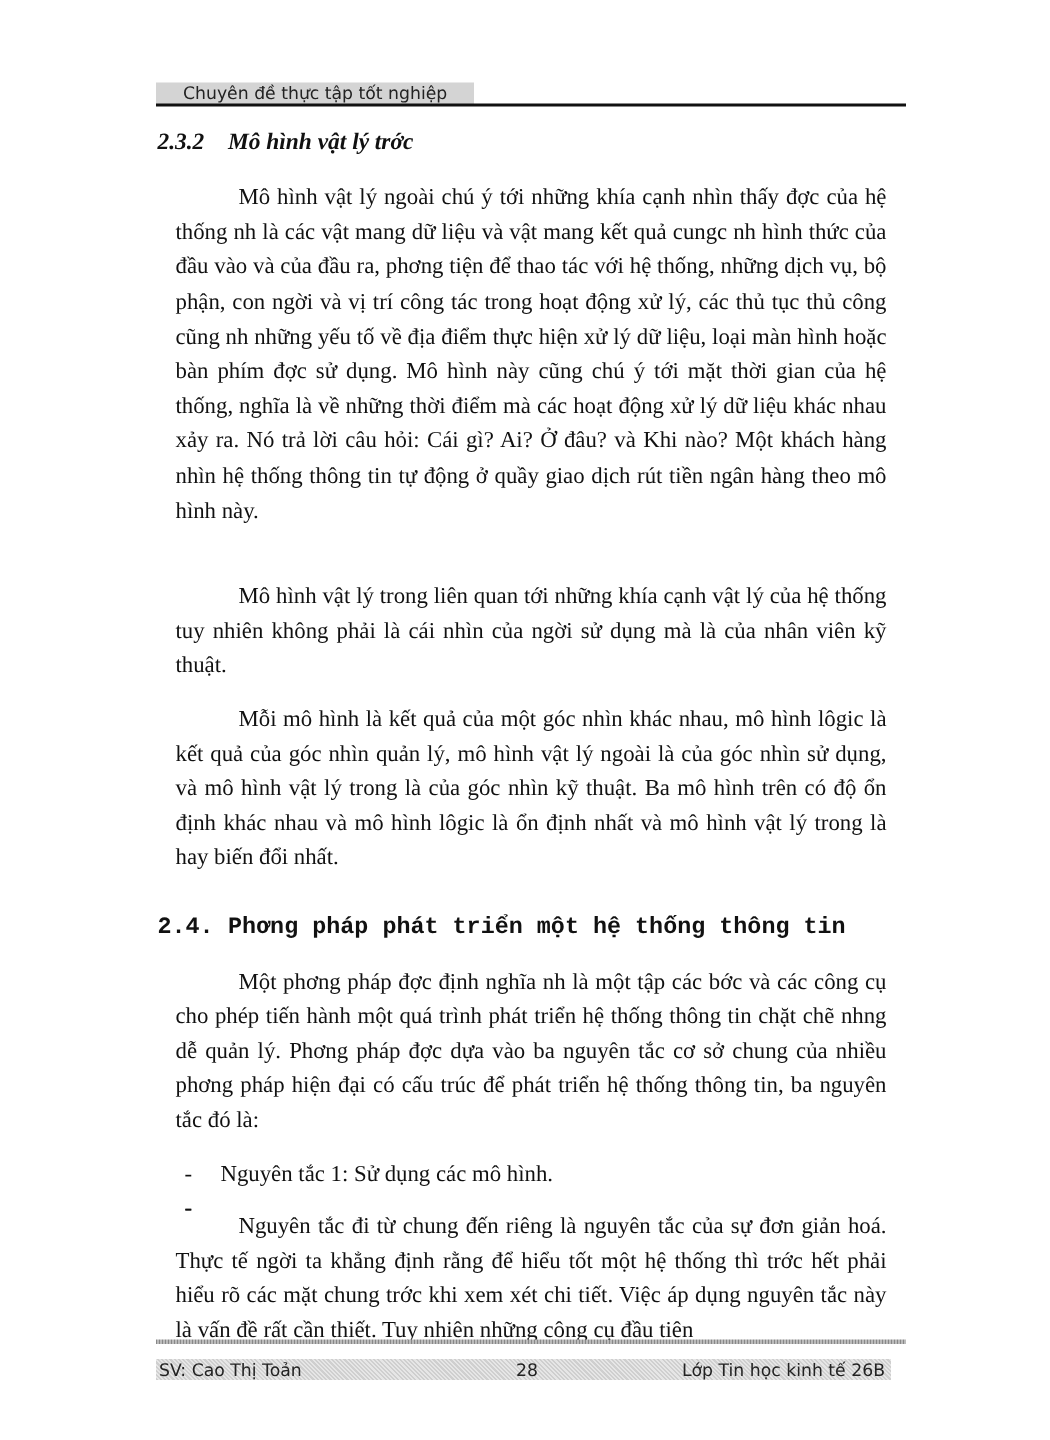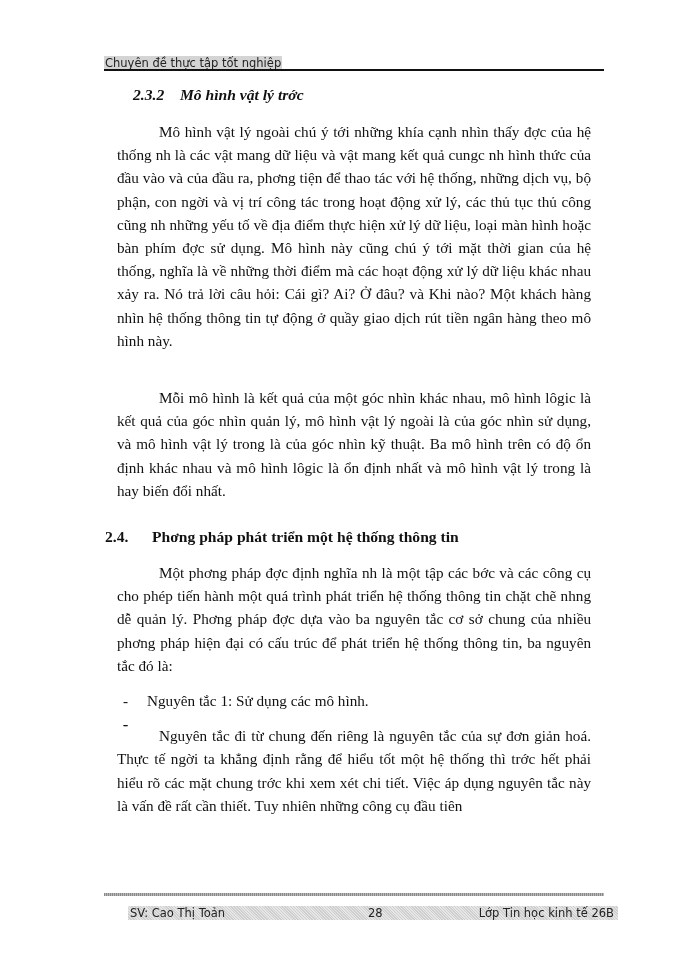--- a/index.html
+++ b/index.html
@@ -1,58 +1,59 @@
 <!DOCTYPE html>
 <html><head>
 <meta charset="utf-8">
 <style>
   html, body { margin: 0; padding: 0; background: #ffffff; }
   body { width: 700px; height: 960px; position: relative; overflow: hidden;
          font-family: "Liberation Serif", serif; color: #111; }
   .page-header { position: absolute; left: 104px; top: 53px; width: 500px; }
   .header-text { display: inline-block; background: #d4d4d4; font-family: "DejaVu Sans", sans-serif;
-                 font-size: 11.5px; color: #222; padding: 0 1px; line-height: 15px; }
+                 font-size: 11.5px; color: #222; padding: 0 18px; line-height: 15px; }
   .header-rule { position: absolute; left: 0; top: 16px; width: 500px; height: 2px; background: #111; }
 
   .content { position: absolute; left: 105px; top: 82px; width: 498px; font-size: 15.2px; line-height: 23.2px; }
   .h3 { font-weight: bold; font-style: italic; font-size: 15.6px; margin: 0; height: 26px; line-height: 26px; }
-  .h3 .num { display: inline-block; width: 47px; margin-left: 28px; }
-  .h2 { font-weight: bold; font-size: 15.6px; margin: 0; height: 25px; line-height: 25px; }
+  .h3 .num { display: inline-block; width: 47px; }
+  .h2 { font-weight: bold; font-size: 15.6px; margin: 0; height: 25px; line-height: 25px; font-family: Liberation Mono, monospace; }
   .h2 .num { display: inline-block; width: 47px; }
   p { margin: 12px; text-align: justify; text-indent: 42px; }
   .gap { height: 10px; }
   ul.bullets { list-style: none; margin: 0; padding: 0; }
   ul.bullets li { position: relative; padding-left: 42px; text-align: justify; }
   ul.bullets li .dash { position: absolute; left: 18px; top: 0; }
 
   .footer-rule { position: absolute; left: 104px; top: 893px; width: 500px; height: 3px;
                  background: repeating-linear-gradient(90deg, #888 0 1px, #bbb 1px 2px); }
   .footer { position: absolute; left: 104px; top: 906px; width: 490px; height: 14px;
             background: repeating-linear-gradient(45deg, #cfcfcf 0 1px, #e6e6e6 1px 2px);
-            font-family: "DejaVu Sans", sans-serif; font-size: 11.5px; color: #222; line-height: 14px; margin-left: 24px; }
+            font-family: "DejaVu Sans", sans-serif; font-size: 11.5px; color: #222; line-height: 14px; }
   .footer span { position: absolute; top: 0; }
   .footer .left { left: 2px; }
   .footer .mid { left: 240px; }
   .footer .right { right: 4px; }
 </style>
 </head>
 <body>
 
 <div class="page-header">
   <span class="header-text">Chuyên đề thực tập tốt nghiệp</span>
   <div class="header-rule"></div>
 </div>
 
 <div class="content">
   <h3 class="h3">
     <span class="num">2.3.2</span><span>Mô hình vật lý trớc</span>
   </h3>
   <p>Mô hình vật lý ngoài chú ý tới những khía cạnh nhìn thấy đợc của hệ thống nh là các vật mang dữ liệu và vật mang kết quả cungc nh hình thức của đầu vào và của đầu ra, phơng tiện để thao tác với hệ thống, những dịch vụ, bộ phận, con ngời và vị trí công tác trong hoạt động xử lý, các thủ tục thủ công cũng nh những yếu tố về địa điểm thực hiện xử lý dữ liệu, loại màn hình hoặc bàn phím đợc sử dụng. Mô hình này cũng chú ý tới mặt thời gian của hệ thống, nghĩa là về những thời điểm mà các hoạt động xử lý dữ liệu khác nhau xảy ra. Nó trả lời câu hỏi: Cái gì? Ai? Ở đâu? và Khi nào? Một khách hàng nhìn hệ thống thông tin tự động ở quầy giao dịch rút tiền ngân hàng theo mô hình này.</p>
   <div class="gap"></div>
 
+  <p>Mô hình vật lý trong liên quan tới những khía cạnh vật lý của hệ thống tuy nhiên không phải là cái nhìn của ngời sử dụng mà là của nhân viên kỹ thuật.</p>
   <p>Mỗi mô hình là kết quả của một góc nhìn khác nhau, mô hình lôgic là kết quả của góc nhìn quản lý, mô hình vật lý ngoài là của góc nhìn sử dụng, và mô hình vật lý trong là của góc nhìn kỹ thuật. Ba mô hình trên có độ ổn định khác nhau và mô hình lôgic là ổn định nhất và mô hình vật lý trong là hay biến đổi nhất.</p>
   <div class="gap"></div>
 
   <h2 class="h2">
     <span class="num">2.4.</span><span>Phơng pháp phát triển một hệ thống thông tin</span>
   </h2>
   <p>Một phơng pháp đợc định nghĩa nh là một tập các bớc và các công cụ cho phép tiến hành một quá trình phát triển hệ thống thông tin chặt chẽ nhng dễ quản lý. Phơng pháp đợc dựa vào ba nguyên tắc cơ sở chung của nhiều phơng pháp hiện đại có cấu trúc để phát triển hệ thống thông tin, ba nguyên tắc đó là:</p>
   <ul class="bullets">
     <li><span class="dash">-</span><span>Nguyên tắc 1: Sử dụng các mô hình.</span></li>
     <li><span class="dash">-</span></li>

